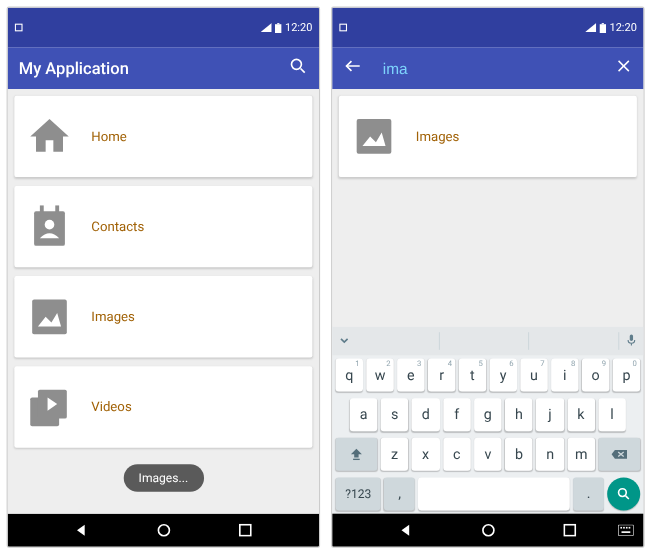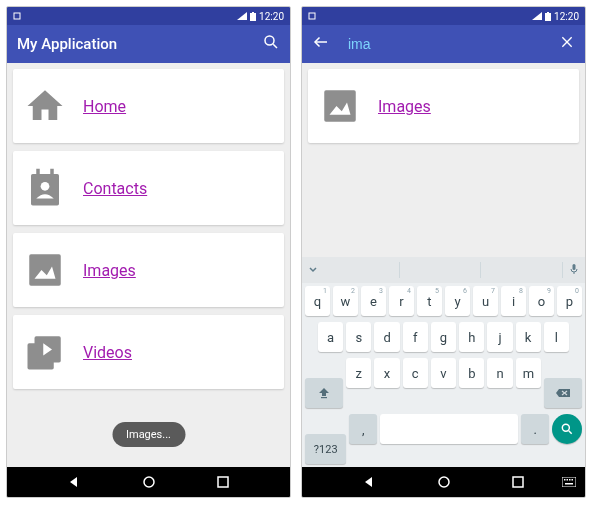--- a/index.html
+++ b/index.html
@@ -15,21 +15,21 @@
     height: 492px;
     border: 1px solid #ccc;
     border-radius: 2px;
     display: flex;
     flex-direction: column;
     overflow: hidden;
     background: #eee;
     position: relative;
   }
   .status-bar {
-    height: 18px;
+    height: 36px;
     background: #303F9F;
     color: #fff;
     font-size: 10px;
     display: flex;
     align-items: center;
     padding: 0 6px;
     justify-content: space-between;
   }
   .status-right { display: flex; align-items: center; gap: 3px; }
   .status-icon { display: inline-flex; }
@@ -67,21 +67,21 @@
     display: flex;
     align-items: center;
     padding: 0 8px;
     gap: 14px;
   }
   .card .icon-slot {
     width: 48px; height: 48px;
     display: flex; align-items: center; justify-content: center;
     color: #9e9e9e;
   }
-  .card .label { font-size: 16px; color: #a21caf; text-decoration: underline; }
+  .card .label { font-size: 12px; color: #a16207; }
   .toast {
     position: absolute;
     bottom: 20px;
     left: 50%;
     transform: translateX(-50%);
     background: #5a5a5a;
     color: #fff;
     font-size: 11px;
     padding: 6px 14px;
     border-radius: 14px;
@@ -128,21 +128,21 @@
     display: flex;
     align-items: center;
     justify-content: center;
     font-size: 13px;
     color: #37474F;
     position: relative;
   }
   .key .num { position:absolute; top:1px; right:3px; font-size:7px; color:#90A4AE; }
   .key.func { background:#cfd8dc; }
   .key.accent { background:#009688; color:#fff; border-radius:50%; width:30px; flex:none;}
-  .key.wide { flex: 1.5; margin-top: 20px; }
+  .key.wide { flex: 1.5; }
   .key.space { flex: 5; }
   .krow.offset1 { padding-left: 16px; padding-right: 16px; }
 </style>
 </head>
 <body>
 
 <div class="phone">
   <div class="status-bar">
     <span class="status-icon">
       <svg width="8" height="8" viewBox="0 0 8 8">

